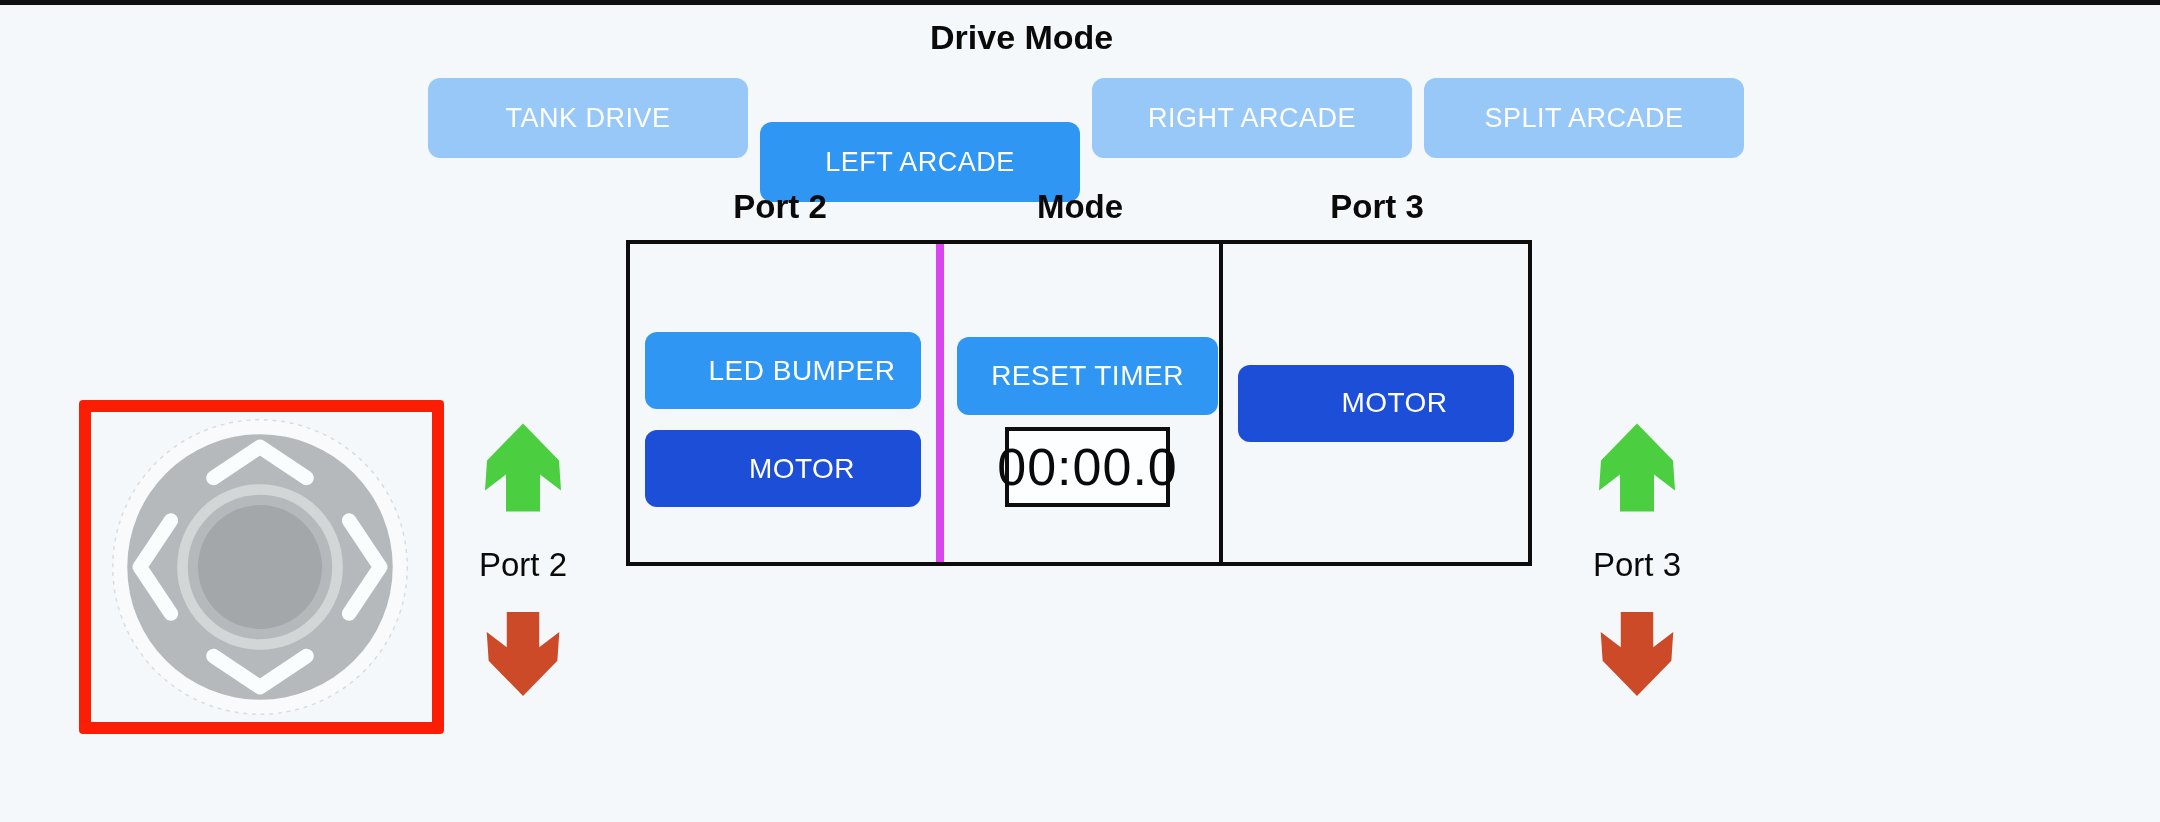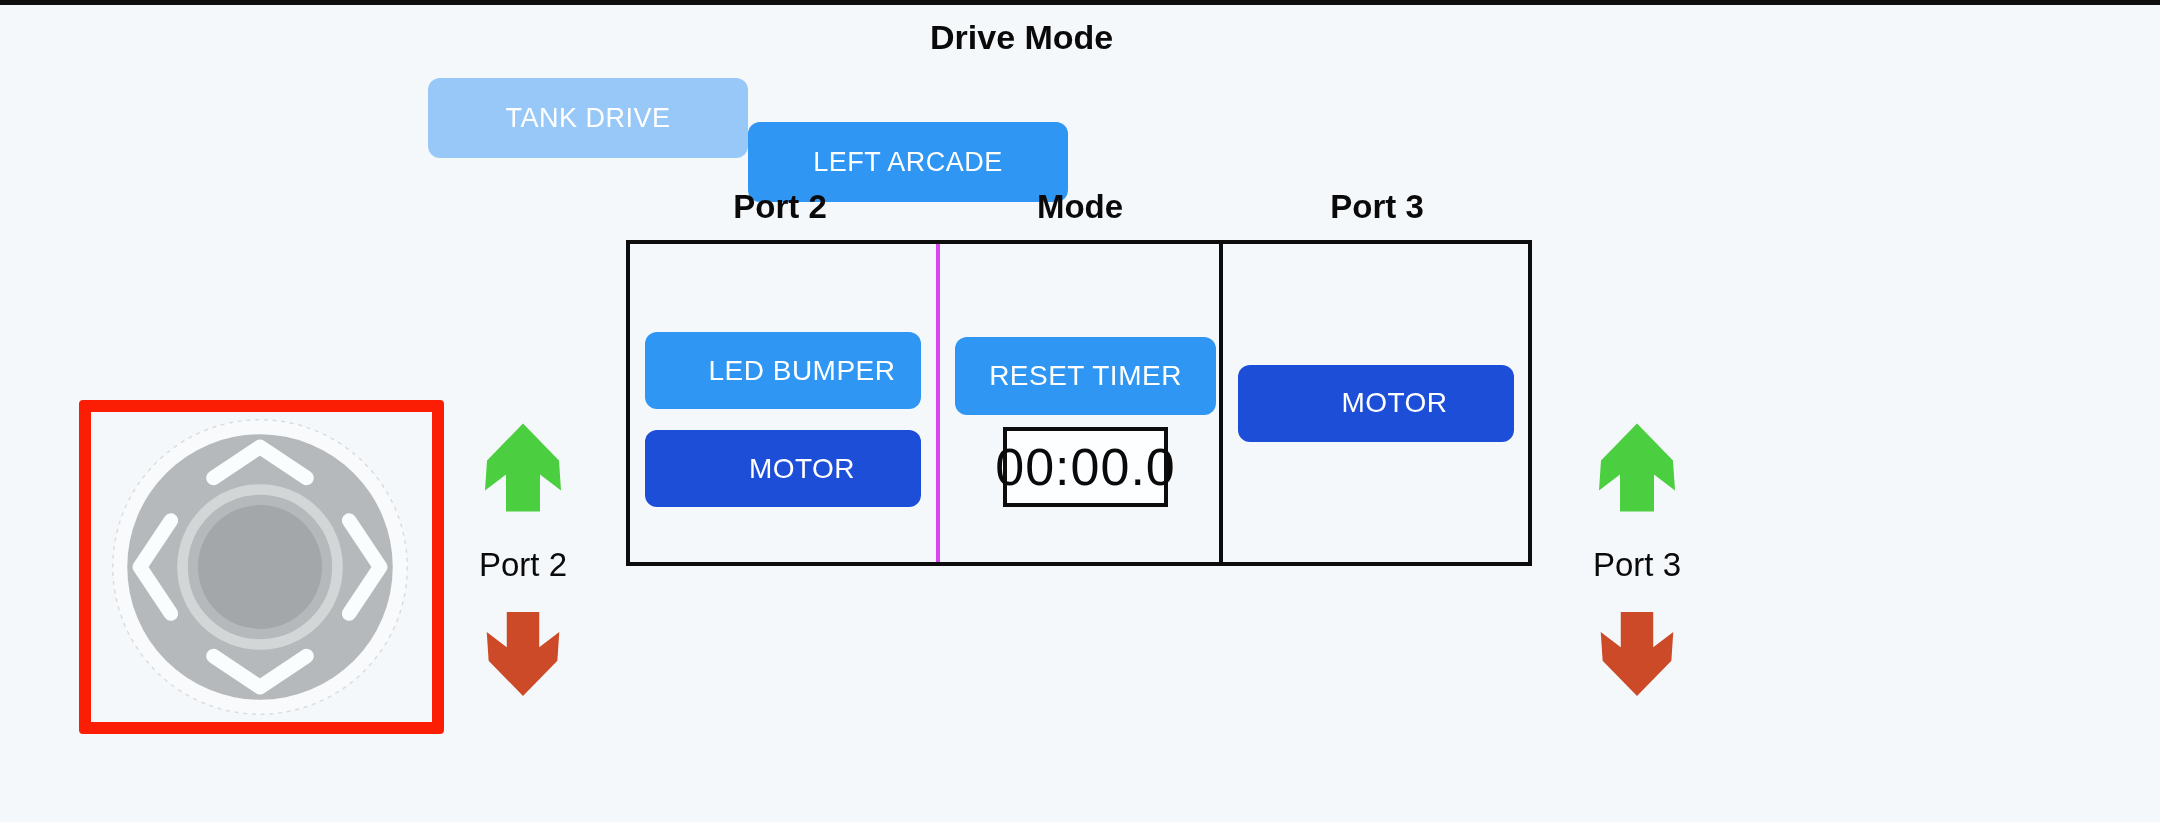--- a/index.html
+++ b/index.html
@@ -9,21 +9,21 @@
     font-family:"Liberation Sans", sans-serif;
     position:relative;overflow:hidden;
     -webkit-font-smoothing:antialiased;
   }
   .topbar{position:absolute;left:0;top:0;width:2160px;height:5px;background:#0f0f0f;}
   .title{
     position:absolute;left:930px;top:18px;width:300px;margin:0;
     text-align:left;font-size:34px;font-weight:bold;color:#0a0a0a;
   }
   
-  .drive-buttons{position:absolute;left:428px;top:78px;display:flex;gap:0;border-radius:8px;}
+  .drive-buttons{position:absolute;left:428px;top:78px;display:flex;gap:12px;border-radius:8px;}
   .btn{
     border:none;color:#ffffff;cursor:pointer;
     background:#98c8f7;border-radius:12px;
     font-family:"Liberation Sans", sans-serif;
     letter-spacing:0.5px;
   }
   .drive-btn{width:320px;height:80px;font-size:27px;}
   .btn.active{background:#2f96f3;margin-top:44px;}
   
   .col-header{
@@ -36,21 +36,21 @@
   
   .control-table{
     position:absolute;left:626px;top:240px;width:906px;height:326px;
     border:4px solid #0d0d0d;box-sizing:border-box;display:flex;
   }
   .ctl-col{
     display:flex;flex-direction:column;align-items:center;justify-content:center;
     box-sizing:border-box;
   }
   .col-port2{width:306px;}
-  .col-timer{width:287px;border-left:4px solid #d946ef;border-right:4px solid #0d0d0d;padding-left:12px;}
+  .col-timer{width:287px;border-left:8px solid #d946ef;border-right:4px solid #0d0d0d;padding-left:12px;}
   .col-port3{flex:1;}
   .device-btn{width:276px;height:77px;font-size:28px;margin:10.5px 0;padding-left:44px;}
   .timer-btn{width:261px;height:78px;font-size:28px;margin:6px 0;}
   .btn.inactive{background:#1d4ed8;}
   .timer-display{
     width:165px;height:80px;box-sizing:border-box;margin:6px 0;
     background:#fdfeff;border:4px solid #0d0d0d;border-radius:0;
     display:flex;align-items:center;justify-content:center;
     font-size:52px;color:#0a0a0a;letter-spacing:1px;
   }
@@ -72,20 +72,22 @@
 </head>
 <body>
 
 <div class="topbar"></div>
 
 <h1 class="title">Drive Mode</h1>
 
 <div class="drive-buttons">
   <button class="btn drive-btn">TANK DRIVE</button>
   <button class="btn drive-btn active">LEFT ARCADE</button>
+  <button class="btn drive-btn">RIGHT ARCADE</button>
+  <button class="btn drive-btn">SPLIT ARCADE</button>
 </div>
 
 <div class="col-header hdr-port2">Port 2</div>
 <div class="col-header hdr-timer">Mode</div>
 <div class="col-header hdr-port3">Port 3</div>
 
 <div class="control-table">
   <div class="ctl-col col-port2">
     <button class="btn device-btn active">LED BUMPER</button>
     <button class="btn device-btn inactive">MOTOR</button>

